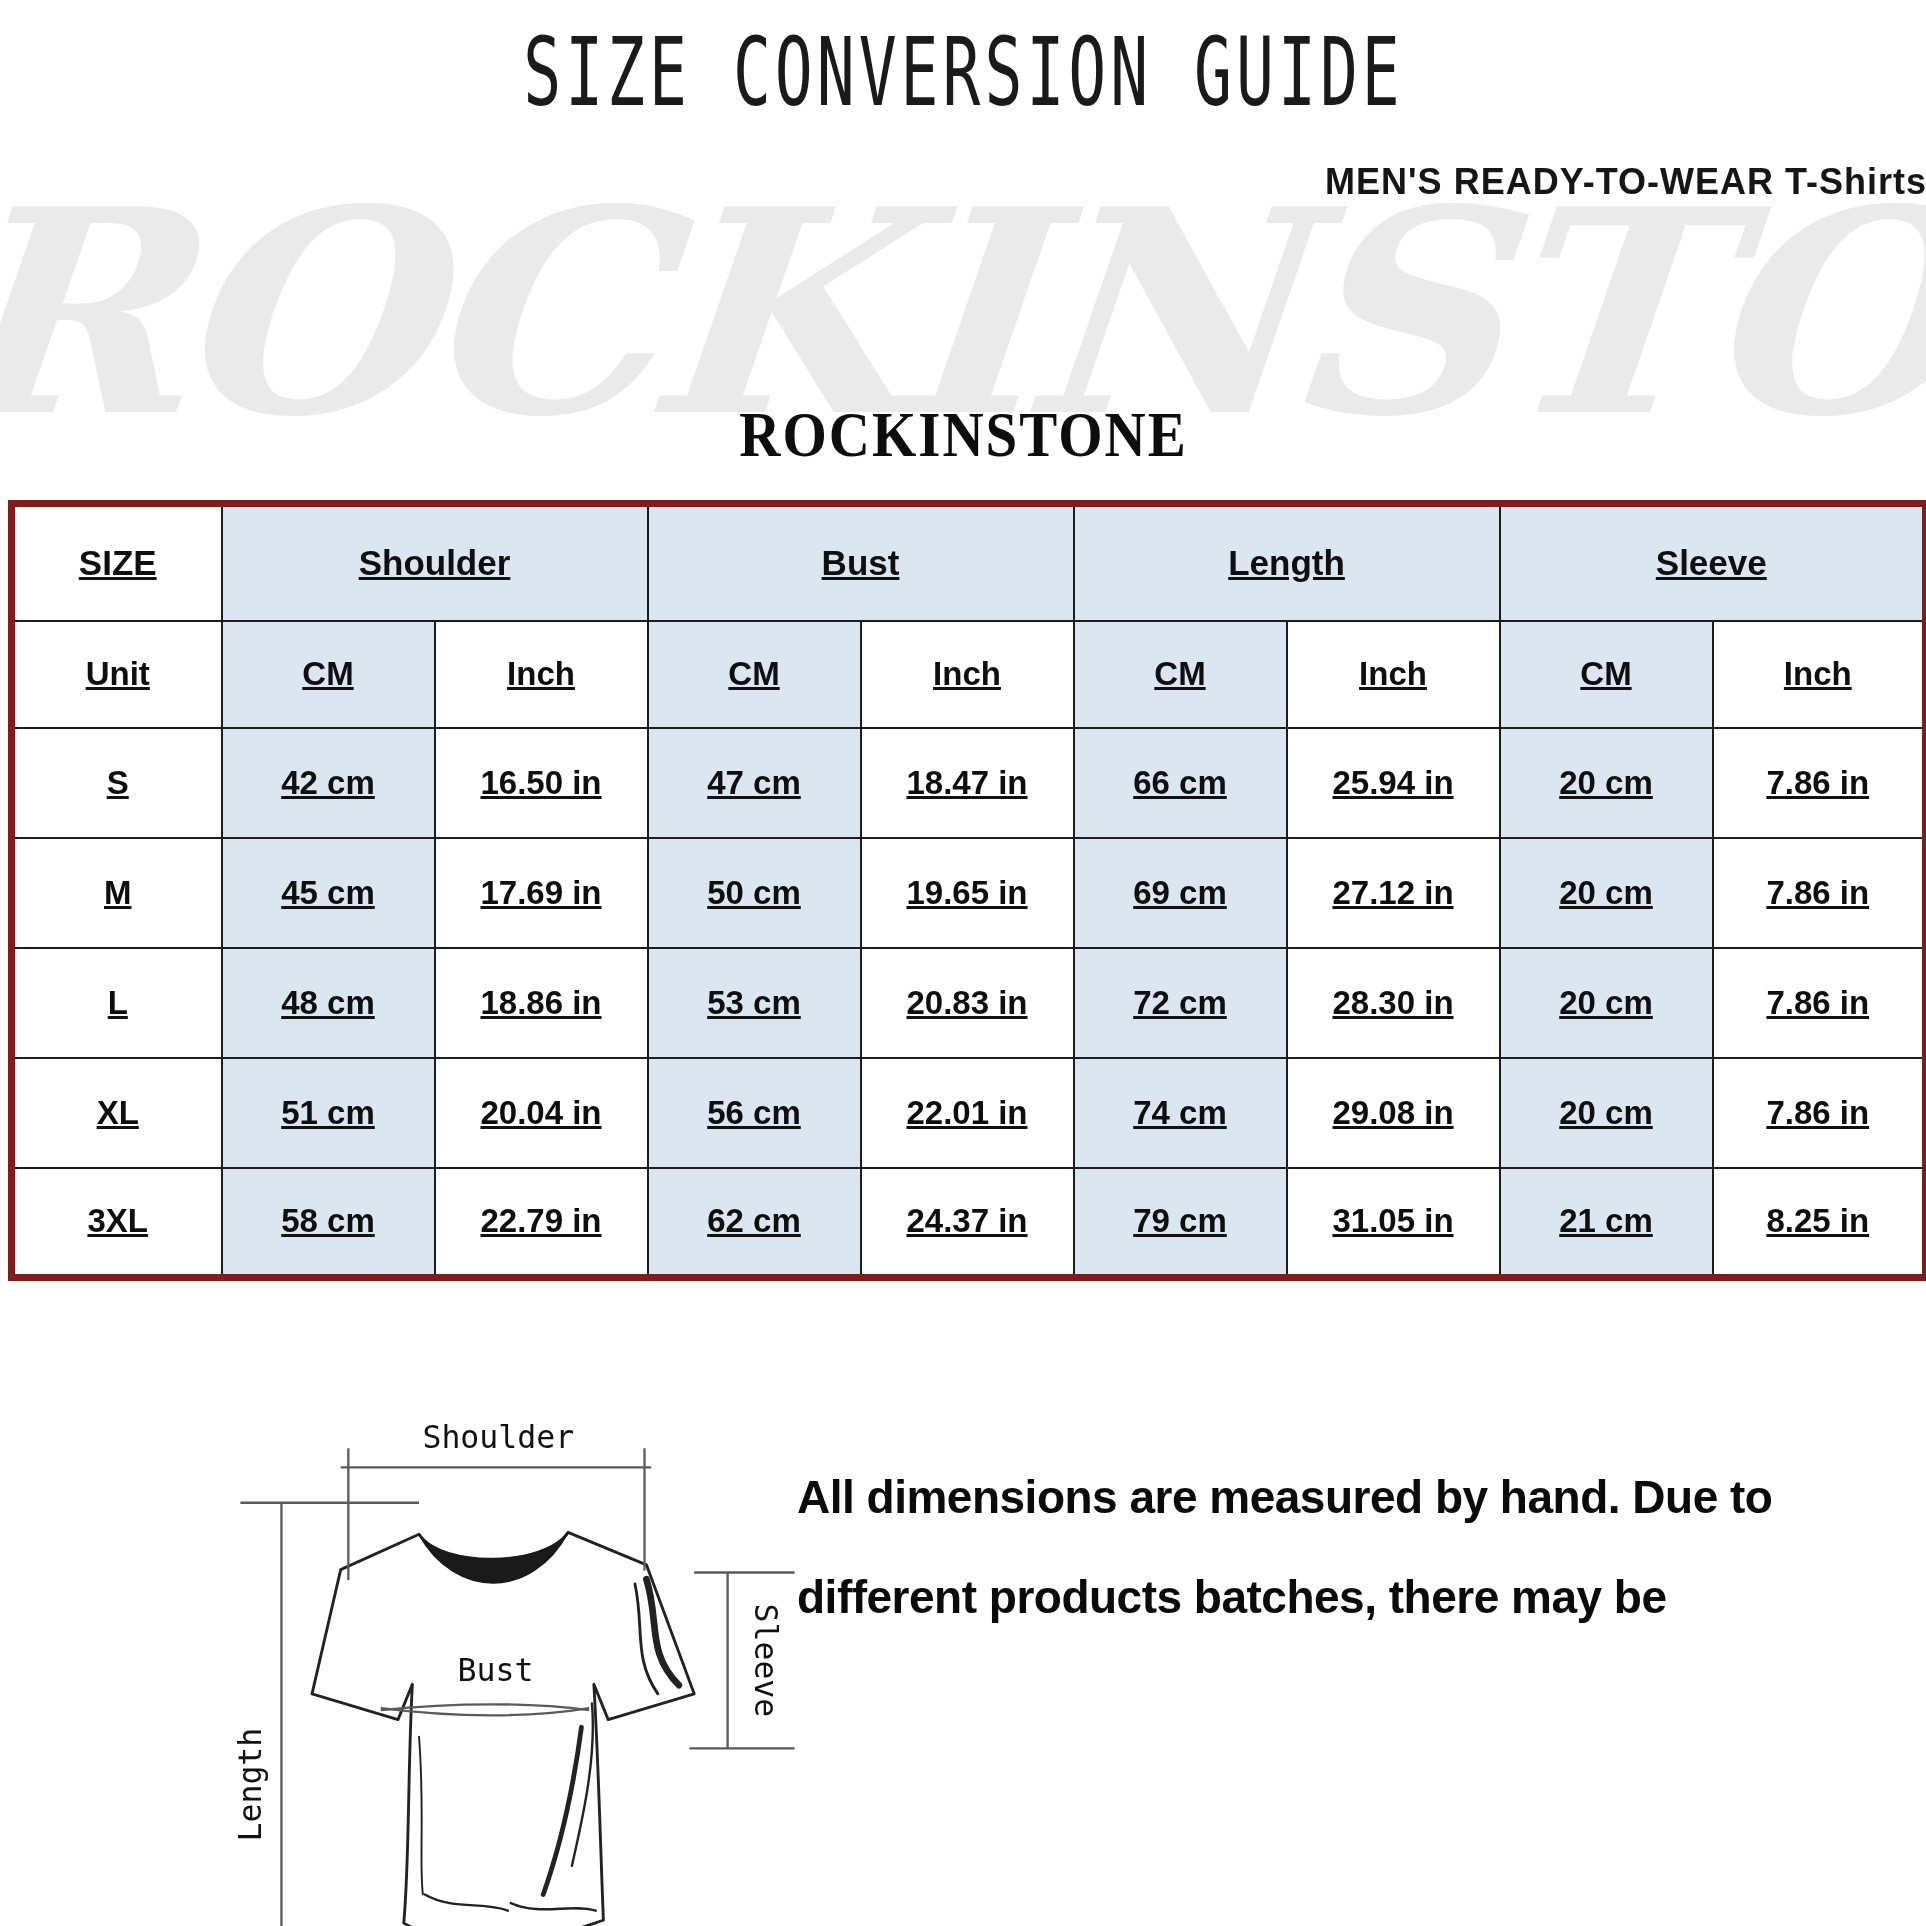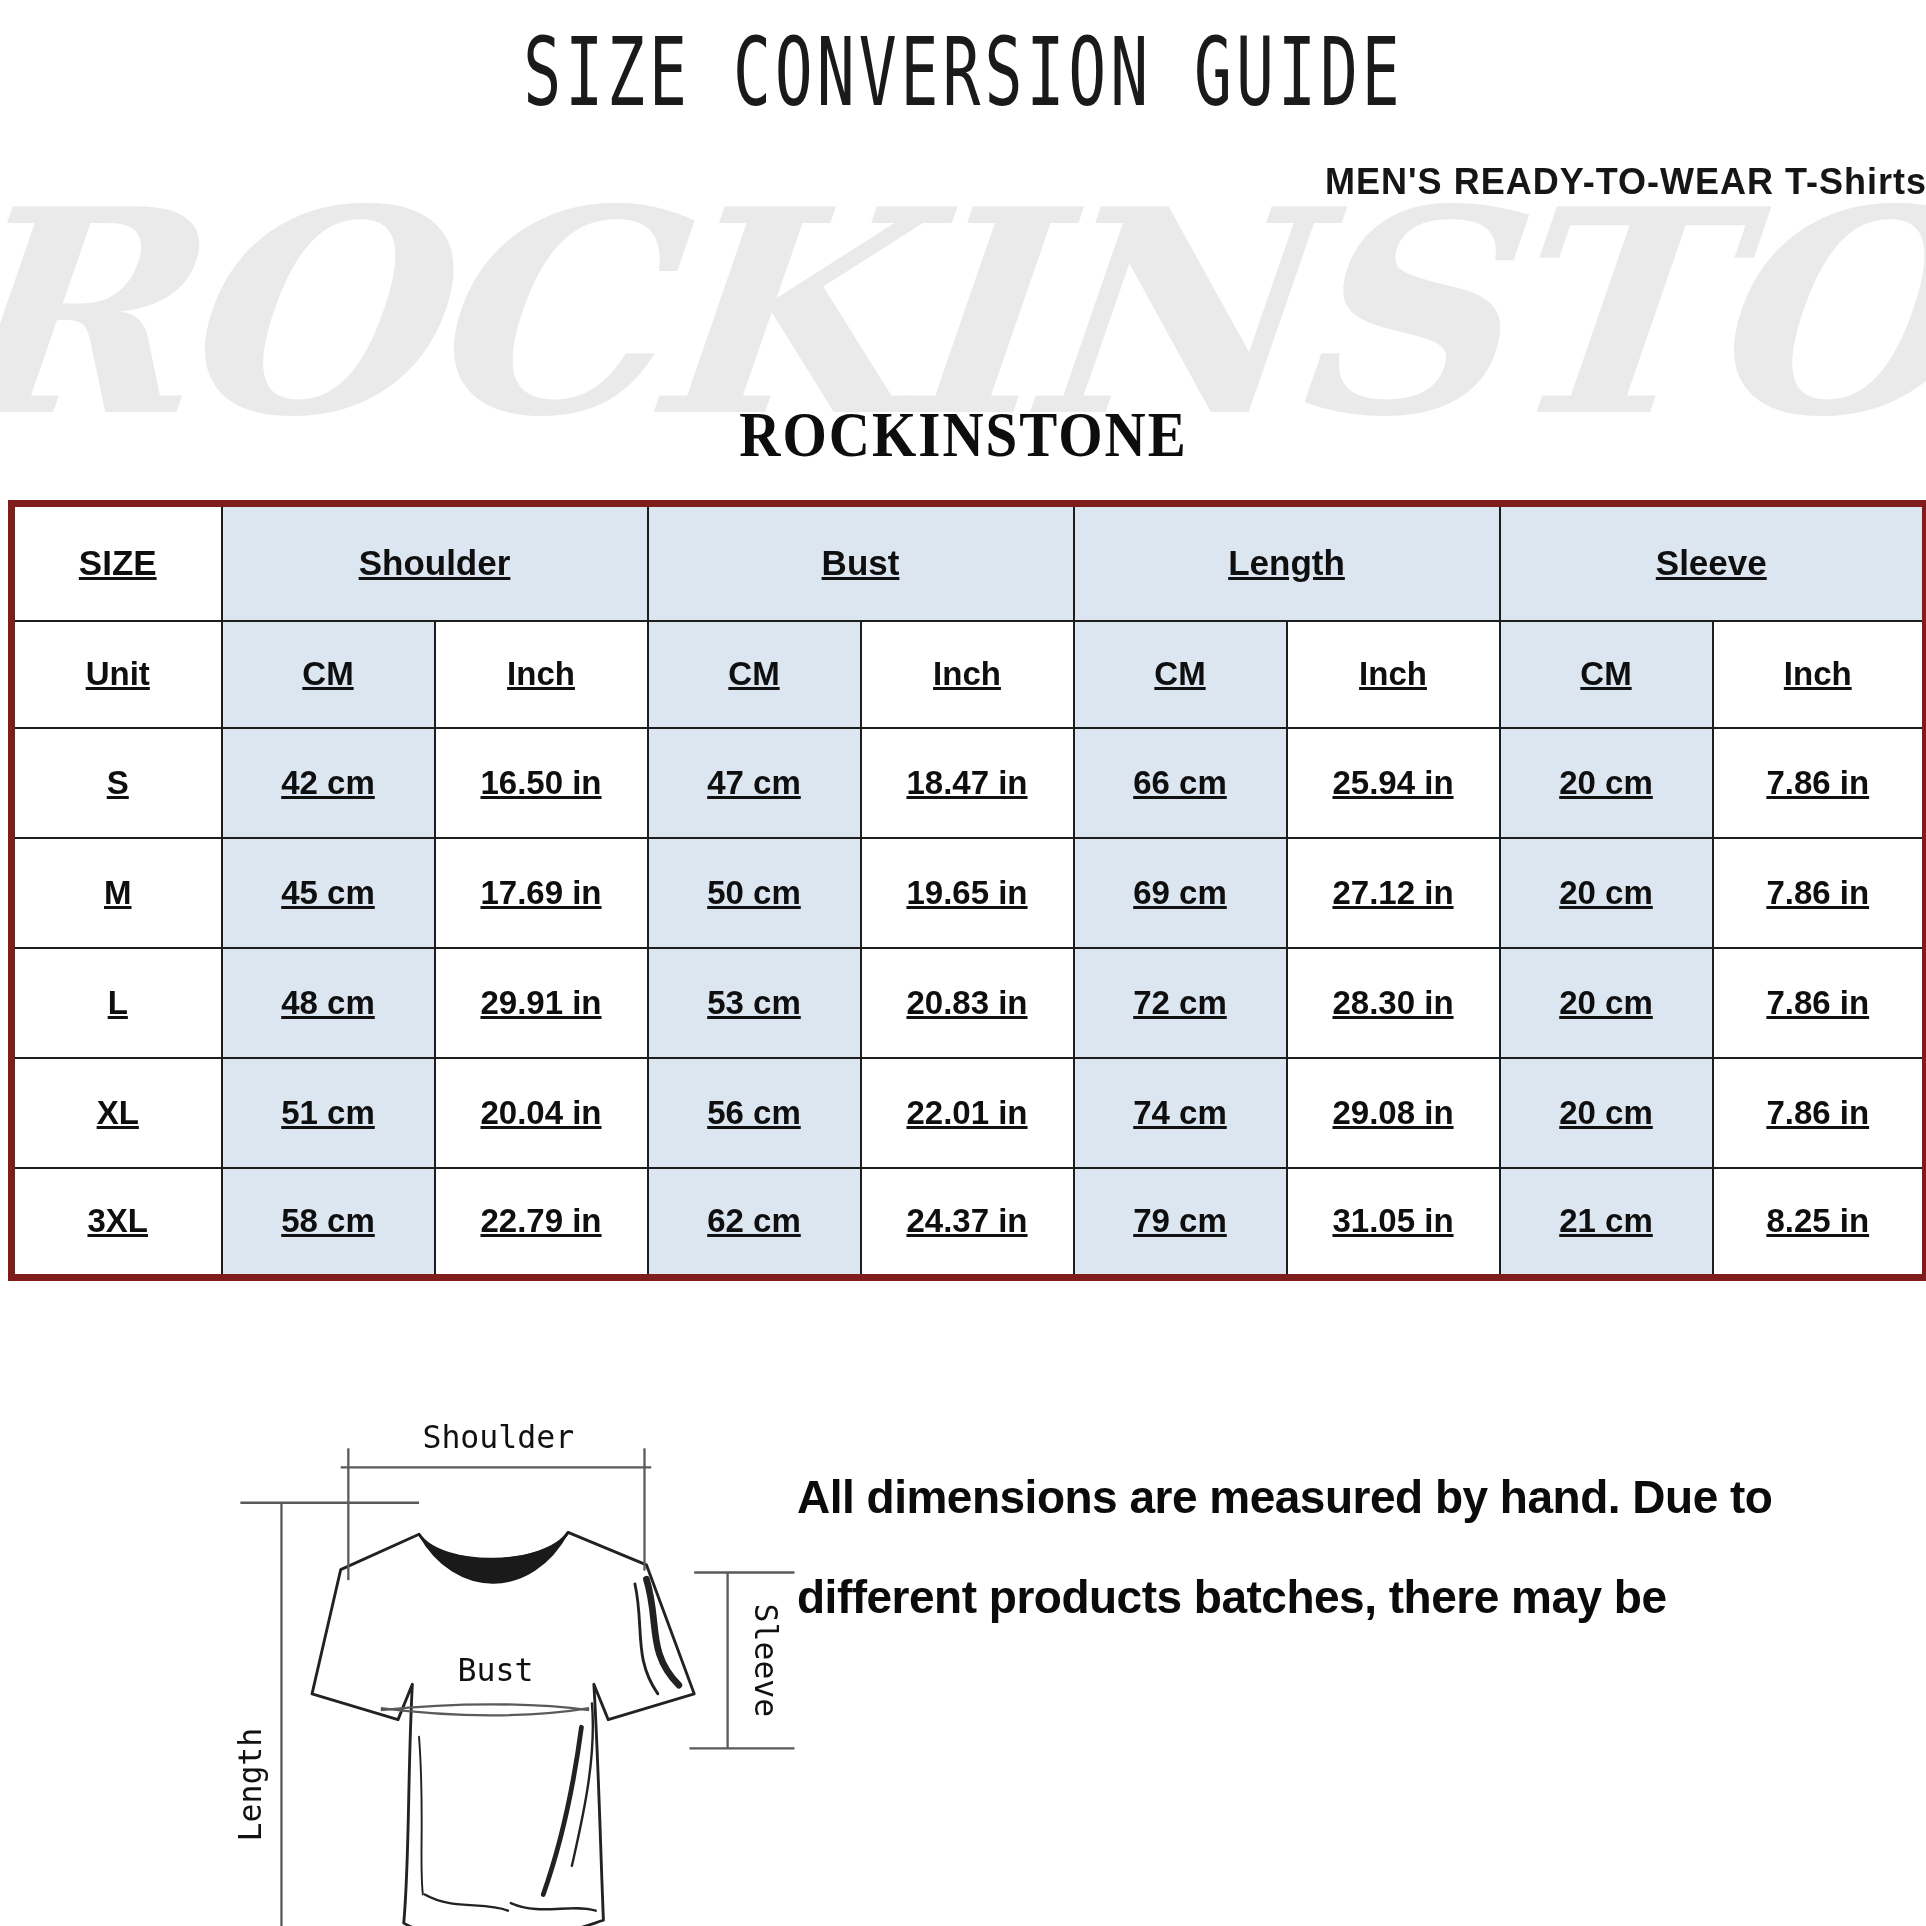--- a/index.html
+++ b/index.html
@@ -117,21 +117,21 @@
     <td class="blue">50 cm</td>
     <td>19.65 in</td>
     <td class="blue">69 cm</td>
     <td>27.12 in</td>
     <td class="blue">20 cm</td>
     <td>7.86 in</td>
   </tr>
   <tr class="data-row">
     <td>L</td>
     <td class="blue">48 cm</td>
-    <td>29.91 in</td>
+    <td>18.86 in</td>
     <td class="blue">53 cm</td>
     <td>20.83 in</td>
     <td class="blue">72 cm</td>
     <td>28.30 in</td>
     <td class="blue">20 cm</td>
     <td>7.86 in</td>
   </tr>
   <tr class="data-row">
     <td>XL</td>
     <td class="blue">51 cm</td>

